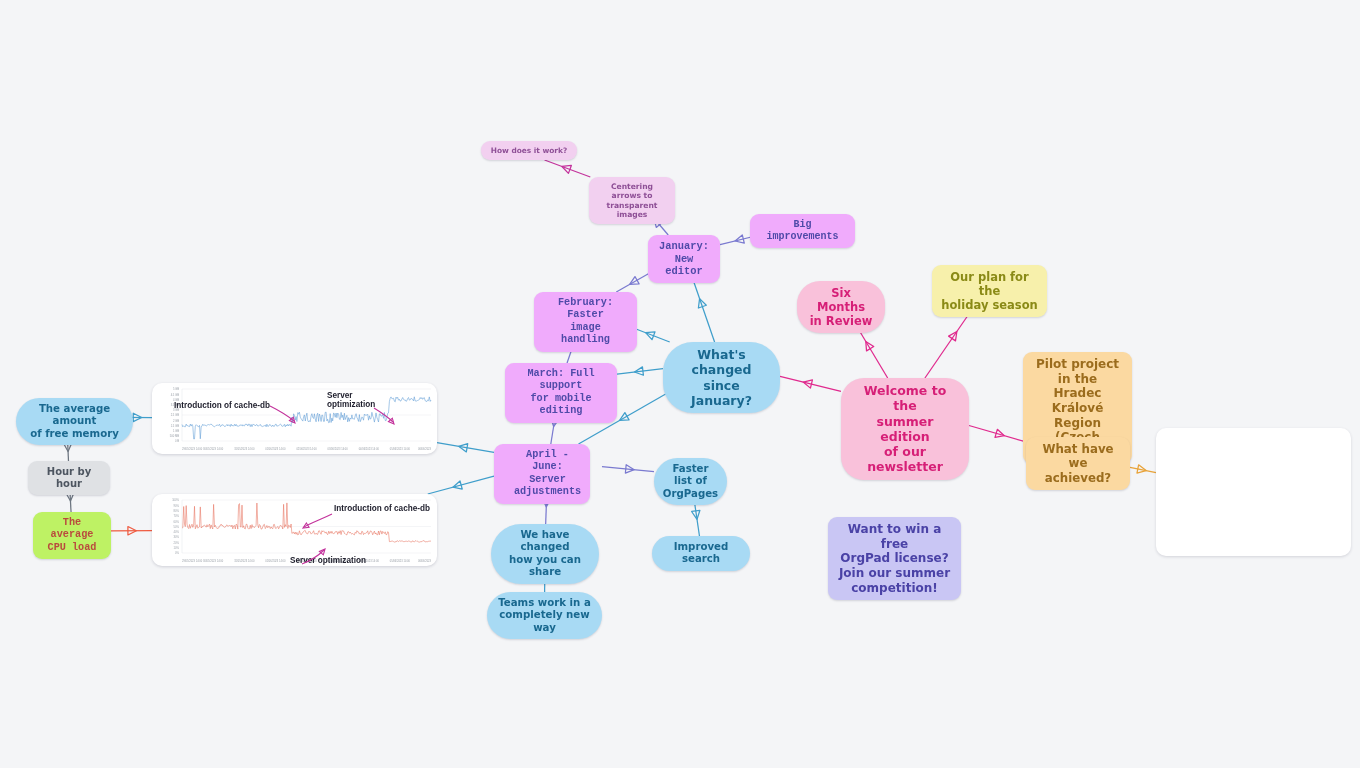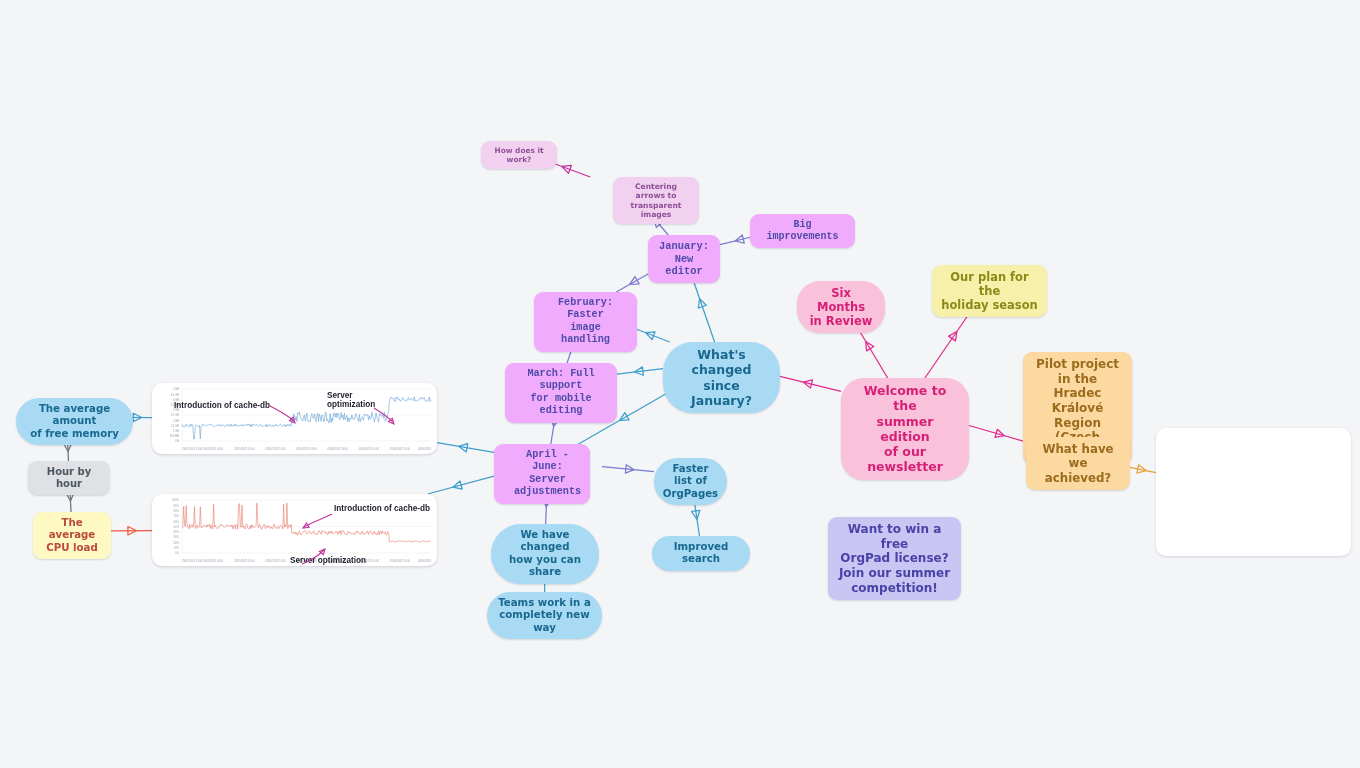--- a/index.html
+++ b/index.html
@@ -28,21 +28,21 @@
 
   
   .c-blue   {background:#a8daf4;color:#19688f;border-radius:30px;}
   .c-violet {background:#f0abfc;color:#4f4aa8;font-family:Liberation Mono, monospace;}
   .c-violet2{background:#c9c6f4;color:#4a42a6;}
   .c-pinkl  {background:#f2d0f0;color:#8e4f96;}
   .c-pink   {background:#f9c1da;color:#d61f77;border-radius:23px;}
   .c-yellow {background:#f7f0ab;color:#8a8a16;}
   .c-orange {background:#fbd9a1;color:#9b6c1d;}
   .c-gray   {background:#dfe1e4;color:#4d5560;}
-  .c-salmon {background:#fef9c3;color:#b94a3d;}
+  .c-salmon {background:#bef264;color:#b94a3d;font-family:Liberation Mono, monospace;}
 
   .chart-card{
     position:absolute;
     background:#ffffff;
     border-radius:10px;
     box-shadow:0 1px 3px rgba(40,40,70,.18);
     overflow:hidden;
     z-index:6;
   }
   .chart-card svg{display:block;}
@@ -180,23 +180,23 @@
 (Czech Republic)</div>
       <div class="node c-orange" style="left: 1026px; top: 437px; width: 104px; min-height: 40px; font-size: 11.8px;">What have
 we achieved?</div>
       <div class="node c-violet2" style="left: 828px; top: 477px; width: 133px; min-height: 77px; font-size: 12px; margin-top: 40px;">Want to win a free
 OrgPad license?
 Join our summer
 competition!</div>
       <div class="node c-violet" style="left: 648px; top: 235px; width: 72px; min-height: 37px; font-size: 10.4px;">January:
 New editor</div>
       <div class="node c-violet" style="left: 750px; top: 214px; width: 105px; min-height: 21px; font-size: 10px;">Big improvements</div>
-      <div class="node c-pinkl" style="left: 613px; top: 177px; width: 86px; min-height: 31px; font-size: 7.6px;">Centering arrows to
+      <div class="node c-pinkl" style="left: 589px; top: 177px; width: 86px; min-height: 31px; font-size: 7.6px;">Centering arrows to
 transparent images</div>
-      <div class="node c-pinkl" style="left: 481px; top: 141px; width: 76px; min-height: 19px; font-size: 7.4px;">How does it work?</div>
+      <div class="node c-pinkl" style="left: 481px; top: 141px; width: 96px; min-height: 19px; font-size: 7.4px;">How does it work?</div>
       <div class="node c-violet" style="left: 534px; top: 292px; width: 103px; min-height: 35px; font-size: 10.2px;">February: Faster
 image handling</div>
       <div class="node c-violet" style="left: 505px; top: 363px; width: 112px; min-height: 35px; font-size: 10.2px;">March: Full support
 for mobile editing</div>
       <div class="node c-violet" style="left: 494px; top: 444px; width: 96px; min-height: 35px; font-size: 10.2px; padding-left: 20px;">April - June: Server
 adjustments</div>
       <div class="node c-blue" style="left: 654px; top: 458px; width: 73px; min-height: 34px; font-size: 10.2px;">Faster list of
 OrgPages</div>
       <div class="node c-blue" style="left: 652px; top: 536px; width: 98px; min-height: 21px; font-size: 10.2px;">Improved search</div>
       <div class="node c-blue" style="left: 491px; top: 524px; width: 108px; min-height: 35px; font-size: 10.2px;">We have changed

